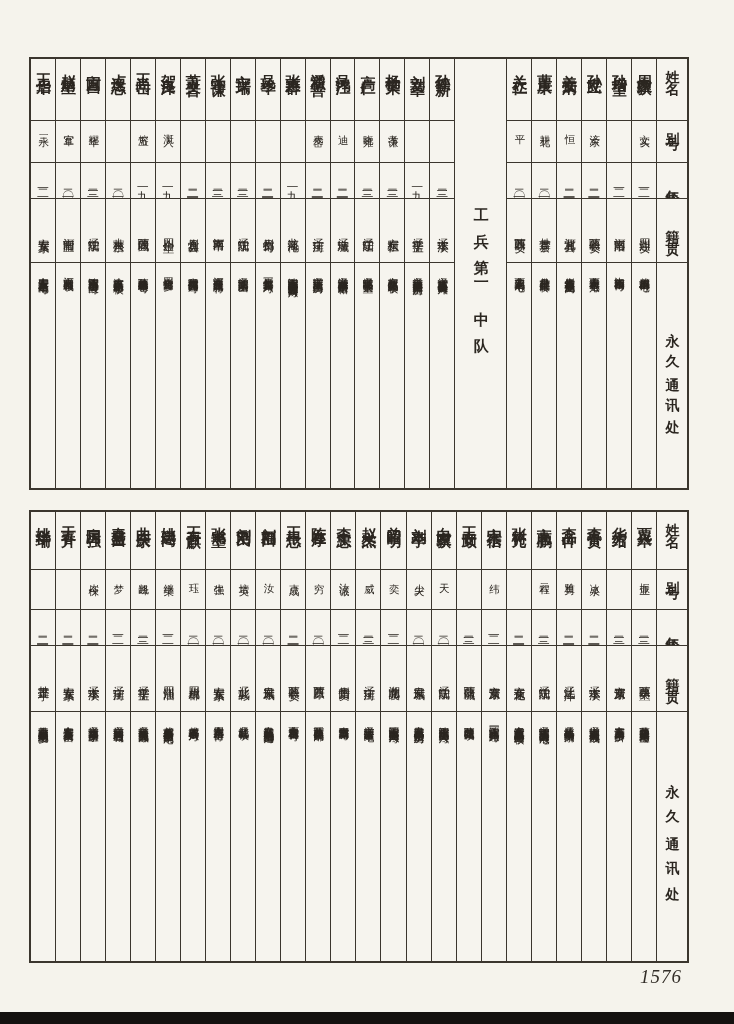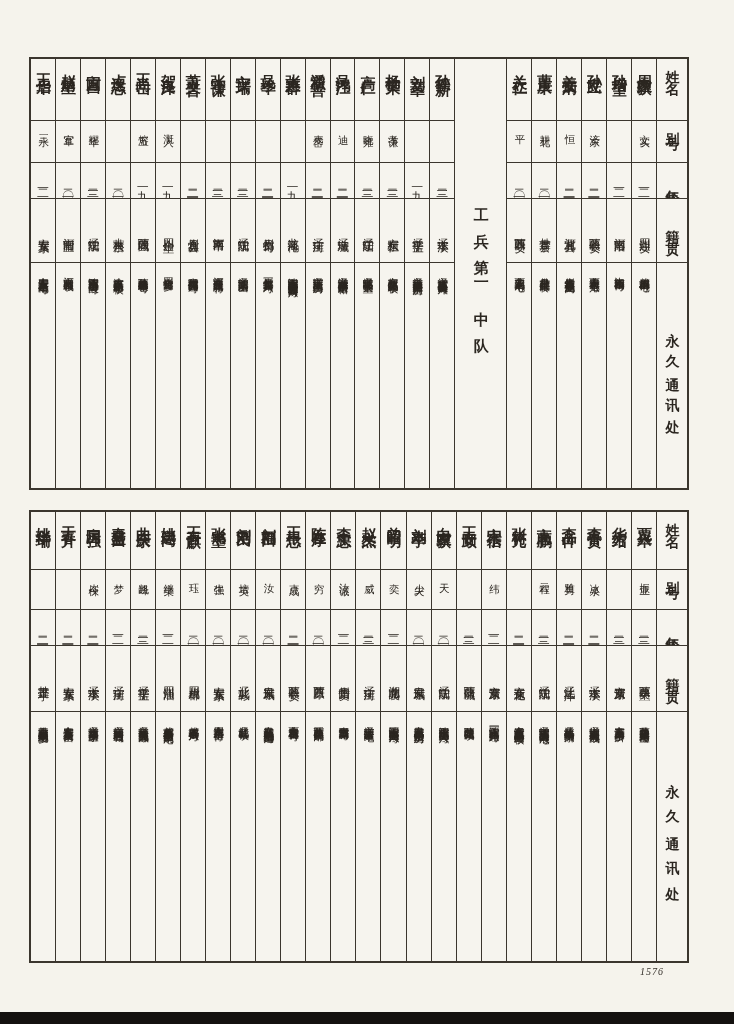--- a/index.html
+++ b/index.html
@@ -60,21 +60,21 @@
   .ls-native{letter-spacing:12px;}
   .t-top .ls-addr{letter-spacing:22px;}
   .t-bottom .ls-addr{letter-spacing:26px;}
   .hdr-addr-cell{align-items:center;}
   .divider-label{
     writing-mode:vertical-rl;text-orientation:upright;
     font-size:15px;font-weight:bold;letter-spacing:26px;line-height:1;
   }
   .page-number{
     position:absolute;left:640px;top:966px;
-    font-size:10px;font-style:italic;letter-spacing:1px;color:#332e28;
+    font-size:19px;font-style:italic;letter-spacing:1px;color:#332e28;
   }
   .scan-strip{
     position:absolute;left:0;right:0;bottom:0;height:12px;
     background:#14110f;
   }
 </style>
 </head>
 <body>
 
 <div class="page">

